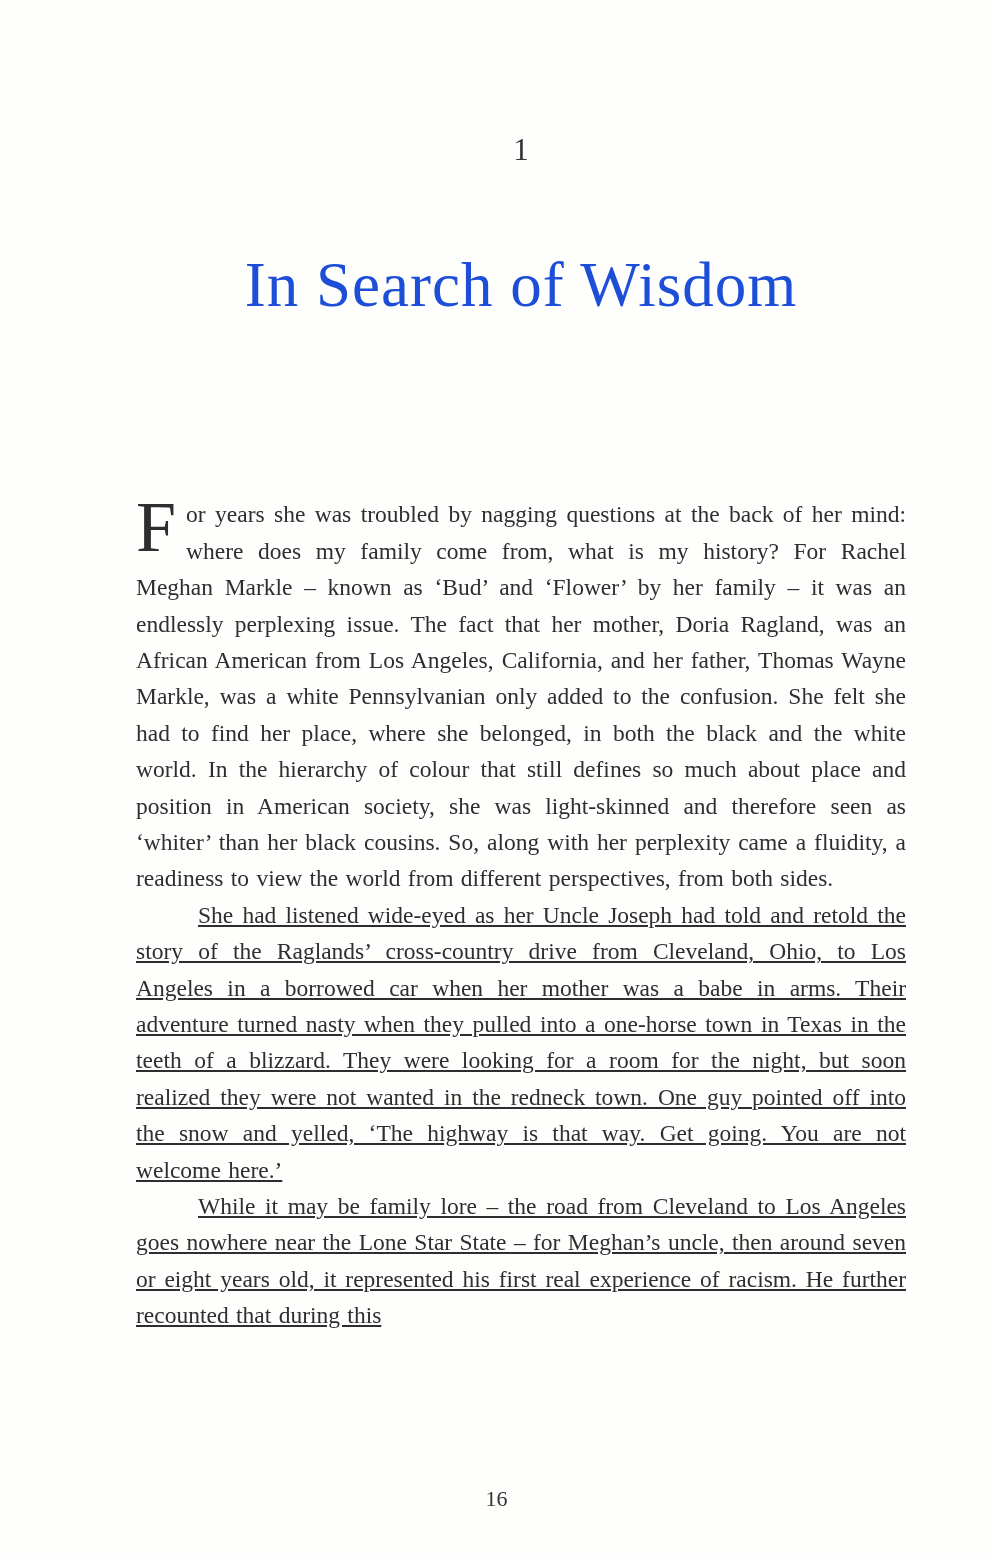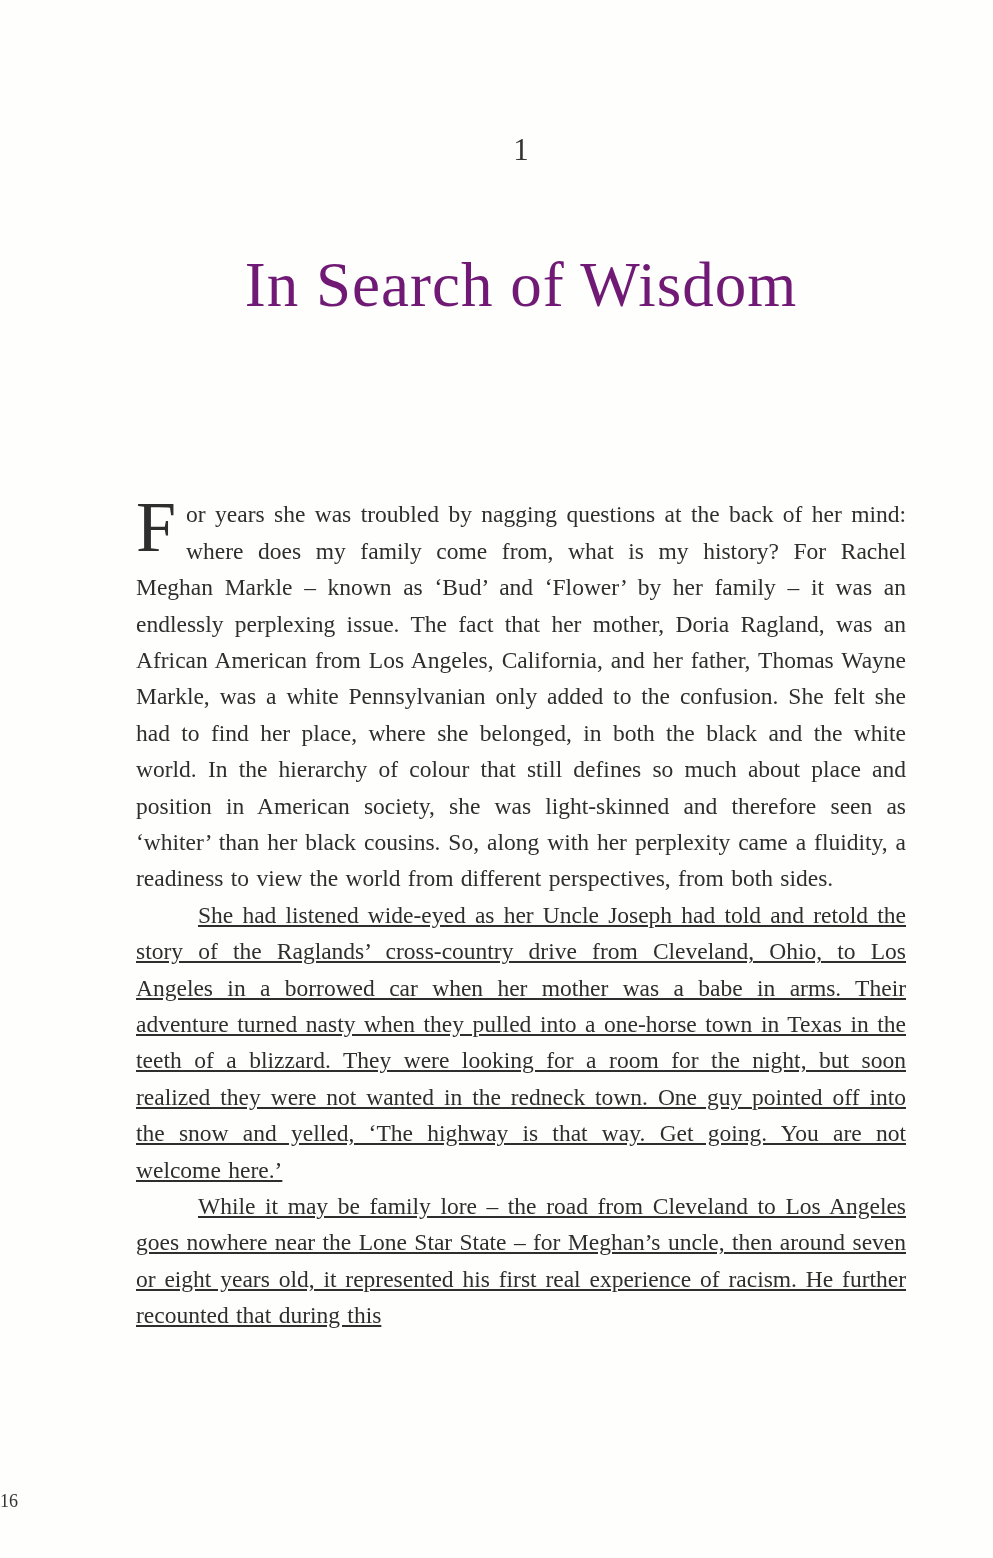--- a/index.html
+++ b/index.html
@@ -31,21 +31,21 @@
     line-height: 1;
     color: #333333;
   }
   .chapter-title {
     margin: 86px 0 0 0;
     text-align: center;
     font-size: 63px;
     font-weight: normal;
     letter-spacing: 1px;
     line-height: 1.1;
-    color: #701a75;
+    color: #1d4ed8;
   }
   .body-text {
     margin-top: 176px;
     font-size: 23.5px;
     line-height: 36.4px;
     text-align: justify;
     color: #2e2e2e;
     word-spacing: 1.5px;
   }
   .para {
@@ -60,21 +60,22 @@
     font-size: 72px;
     line-height: 56px;
     padding: 3px 10px 0 0;
     color: #2e2e2e;
   }
   .page-number {
     position: absolute;
     bottom: 46px;
     left: 0;
     width: 100%;
-    font-size: 18px;
+    text-align: center;
+    font-size: 22px;
     color: #333333;
   }
 </style>
 </head>
 <body>
 
 <div class="page">
   <div class="content">
 
     <div class="chapter-number">1</div>

